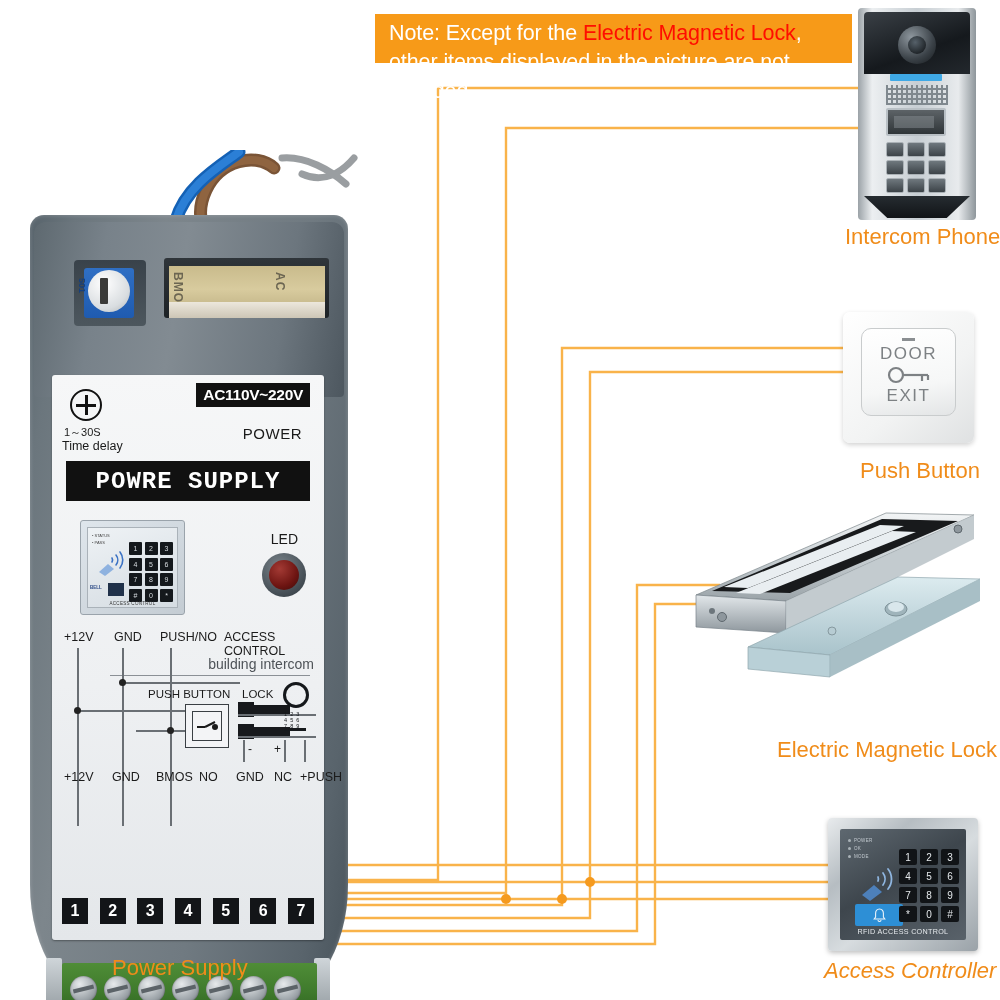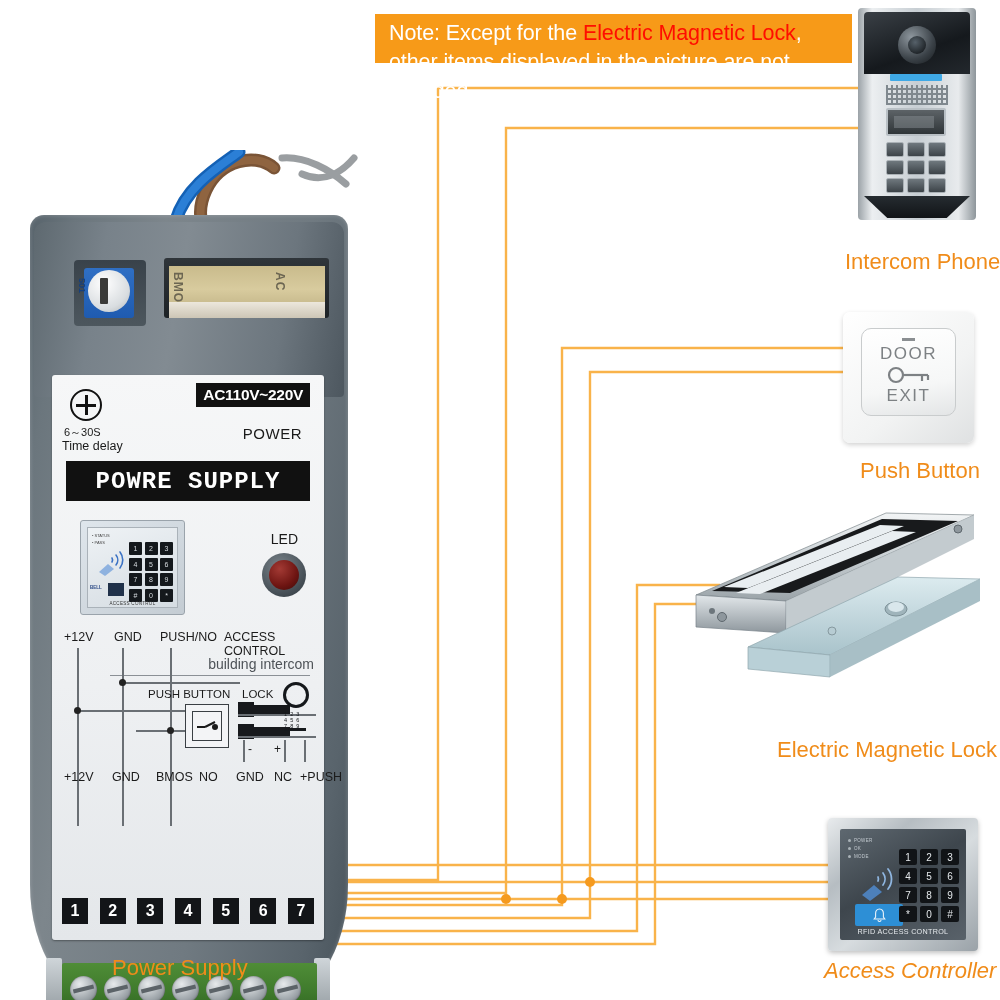--- a/index.html
+++ b/index.html
@@ -291,21 +291,21 @@
       <div class="pot">
         <div class="pot-cap">
           <div class="pot-slot"></div>
         </div>
         <span class="pot-label">501</span>
       </div>
     </div>
 
     <div class="ps-face">
       <div class="screw-circle"></div>
-      <div class="delay-txt1">6～30S</div>
+      <div class="delay-txt1">1～30S</div>
       <div class="delay-txt2">Time delay</div>
       <div class="ac-chip">AC110V~220V</div>
       <div class="pwr-txt">POWER</div>
       <div class="title-chip">POWRE  SUPPLY</div>
 
       <div class="mini-kp">
         <div class="mini-kp-in">
           <div class="mini-leds">
             <div>• <span>STATUS</span></div>
             <div>• <span>PASS</span></div>
@@ -443,21 +443,21 @@
       <div class="ic-key"></div>
       <div class="ic-key"></div>
       <div class="ic-key"></div>
       <div class="ic-key"></div>
       <div class="ic-key"></div>
       <div class="ic-key"></div>
       <div class="ic-key"></div>
     </div>
     <div class="ic-bot"></div>
   </div>
-  <div class="caption" style="left:845px;top:224px;margin-top:25px;">Intercom Phone</div>
+  <div class="caption" style="left:845px;top:224px;">Intercom Phone</div>
 
   <div id="pushbtn">
     <div class="pb-plate"></div>
     <div class="pb-key">
       <div class="pb-dash"></div>
       <span>DOOR</span>
       <svg width="46" height="18" viewBox="0 0 46 18">
         <circle cx="10" cy="9" r="7" fill="none" stroke="#7d8184" stroke-width="2.2"></circle>
         <line x1="17" y1="9" x2="42" y2="9" stroke="#7d8184" stroke-width="2.2"></line>
         <line x1="36" y1="9" x2="36" y2="15" stroke="#7d8184" stroke-width="2.2"></line>

